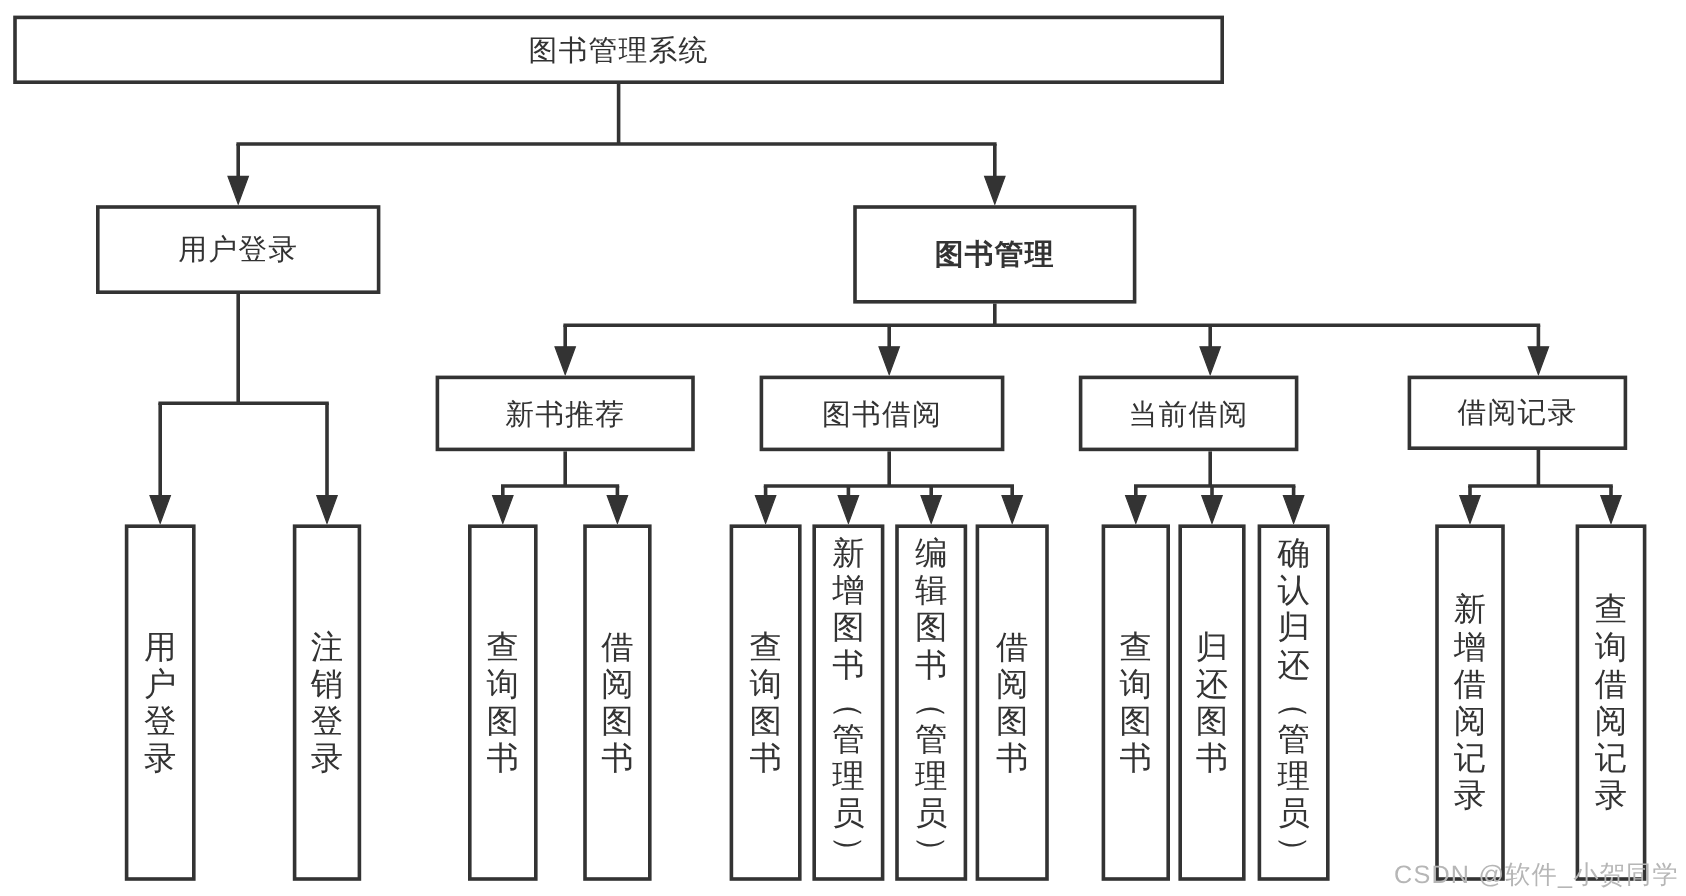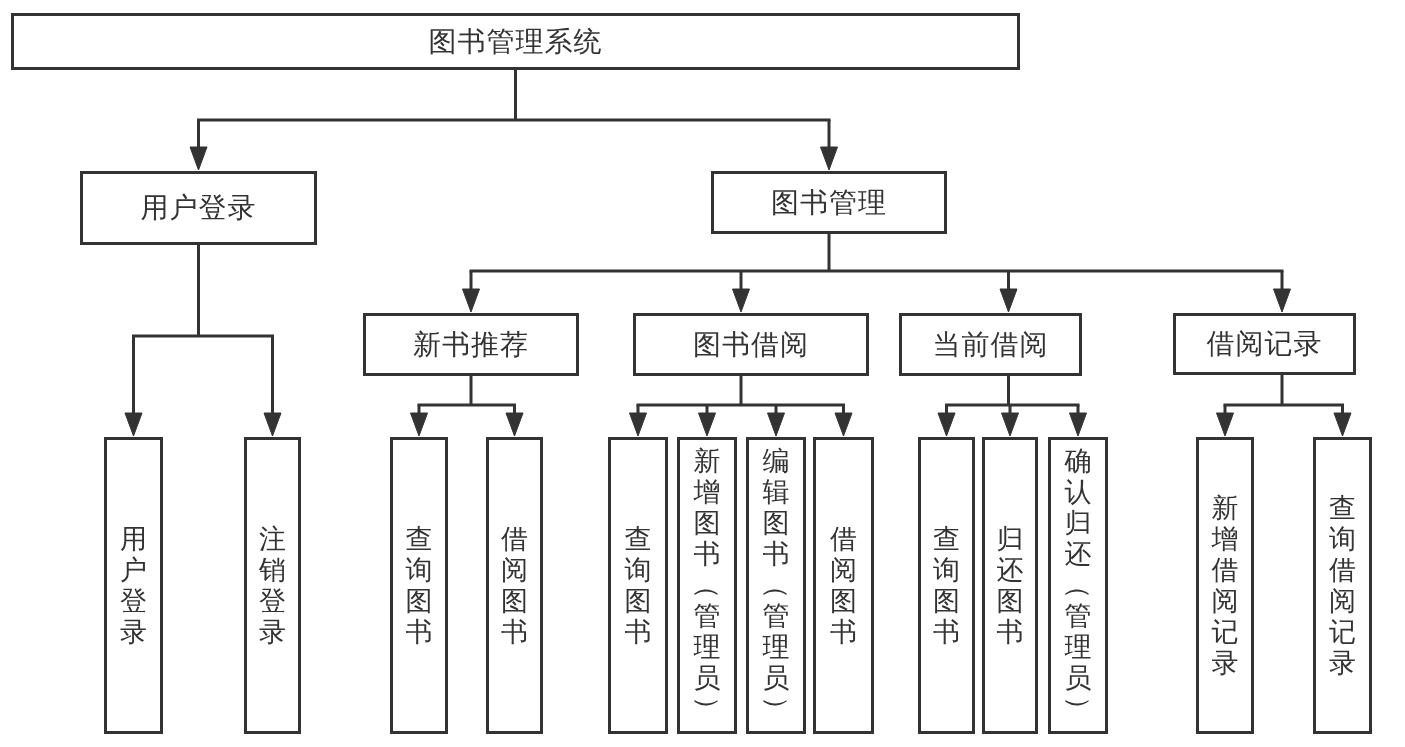--- a/index.html
+++ b/index.html
@@ -31,21 +31,21 @@
     background:var(--box-bg);
     border:3px solid var(--line);
     display:flex;align-items:center;justify-content:center;
   }
   .node .label{
     color:var(--text);
     text-align:center;
     white-space:nowrap;
   }
   .branch .label{
-    font-size:28px;
+    font-size:24px;
     letter-spacing:1px;
   }
   .leaf .label{
     display:flex;flex-direction:column;
     align-items:center;justify-content:center;
     white-space:normal;
   }
   .leaf .ch{
     height:31px;line-height:31px;
     font-size:27px;
@@ -136,21 +136,21 @@
         </div>
       </div>
       <div class="node leaf" style="left: 244px; top: 437px; width: 57px; height: 297px;">
         <div class="label">
           <div class="ch">注</div>
           <div class="ch">销</div>
           <div class="ch">登</div>
           <div class="ch">录</div>
         </div>
       </div>
-      <div class="node branch" style="left: 711px; top: 171px; width: 236px; height: 63px;">
+      <div class="node branch" style="left: 711px; top: 171px; width: 236px; height: 82px; font-weight: bold;">
         <div class="label">图书管理</div>
       </div>
       <div class="node branch" style="left: 363px; top: 313px; width: 216px; height: 63px;">
         <div class="label">新书推荐</div>
       </div>
       <div class="node leaf" style="left: 390px; top: 437px; width: 58px; height: 297px;">
         <div class="label">
           <div class="ch">查</div>
           <div class="ch">询</div>
           <div class="ch">图</div>
@@ -158,21 +158,21 @@
         </div>
       </div>
       <div class="node leaf" style="left: 486px; top: 437px; width: 57px; height: 297px;">
         <div class="label">
           <div class="ch">借</div>
           <div class="ch">阅</div>
           <div class="ch">图</div>
           <div class="ch">书</div>
         </div>
       </div>
-      <div class="node branch" style="left: 633px; top: 313px; width: 236px; height: 63px;">
+      <div class="node branch" style="left: 633px; top: 313px; width: 204px; height: 63px;">
         <div class="label">图书借阅</div>
       </div>
       <div class="node leaf" style="left: 608px; top: 437px; width: 60px; height: 297px;">
         <div class="label">
           <div class="ch">查</div>
           <div class="ch">询</div>
           <div class="ch">图</div>
           <div class="ch">书</div>
         </div>
       </div>
@@ -259,13 +259,14 @@
         <div class="label">
           <div class="ch">查</div>
           <div class="ch">询</div>
           <div class="ch">借</div>
           <div class="ch">阅</div>
           <div class="ch">记</div>
           <div class="ch">录</div>
         </div>
       </div>
     </div>
+  <div id="watermark">CSDN @软件_小贺同学</div>
 </div>
 
 </body></html>

